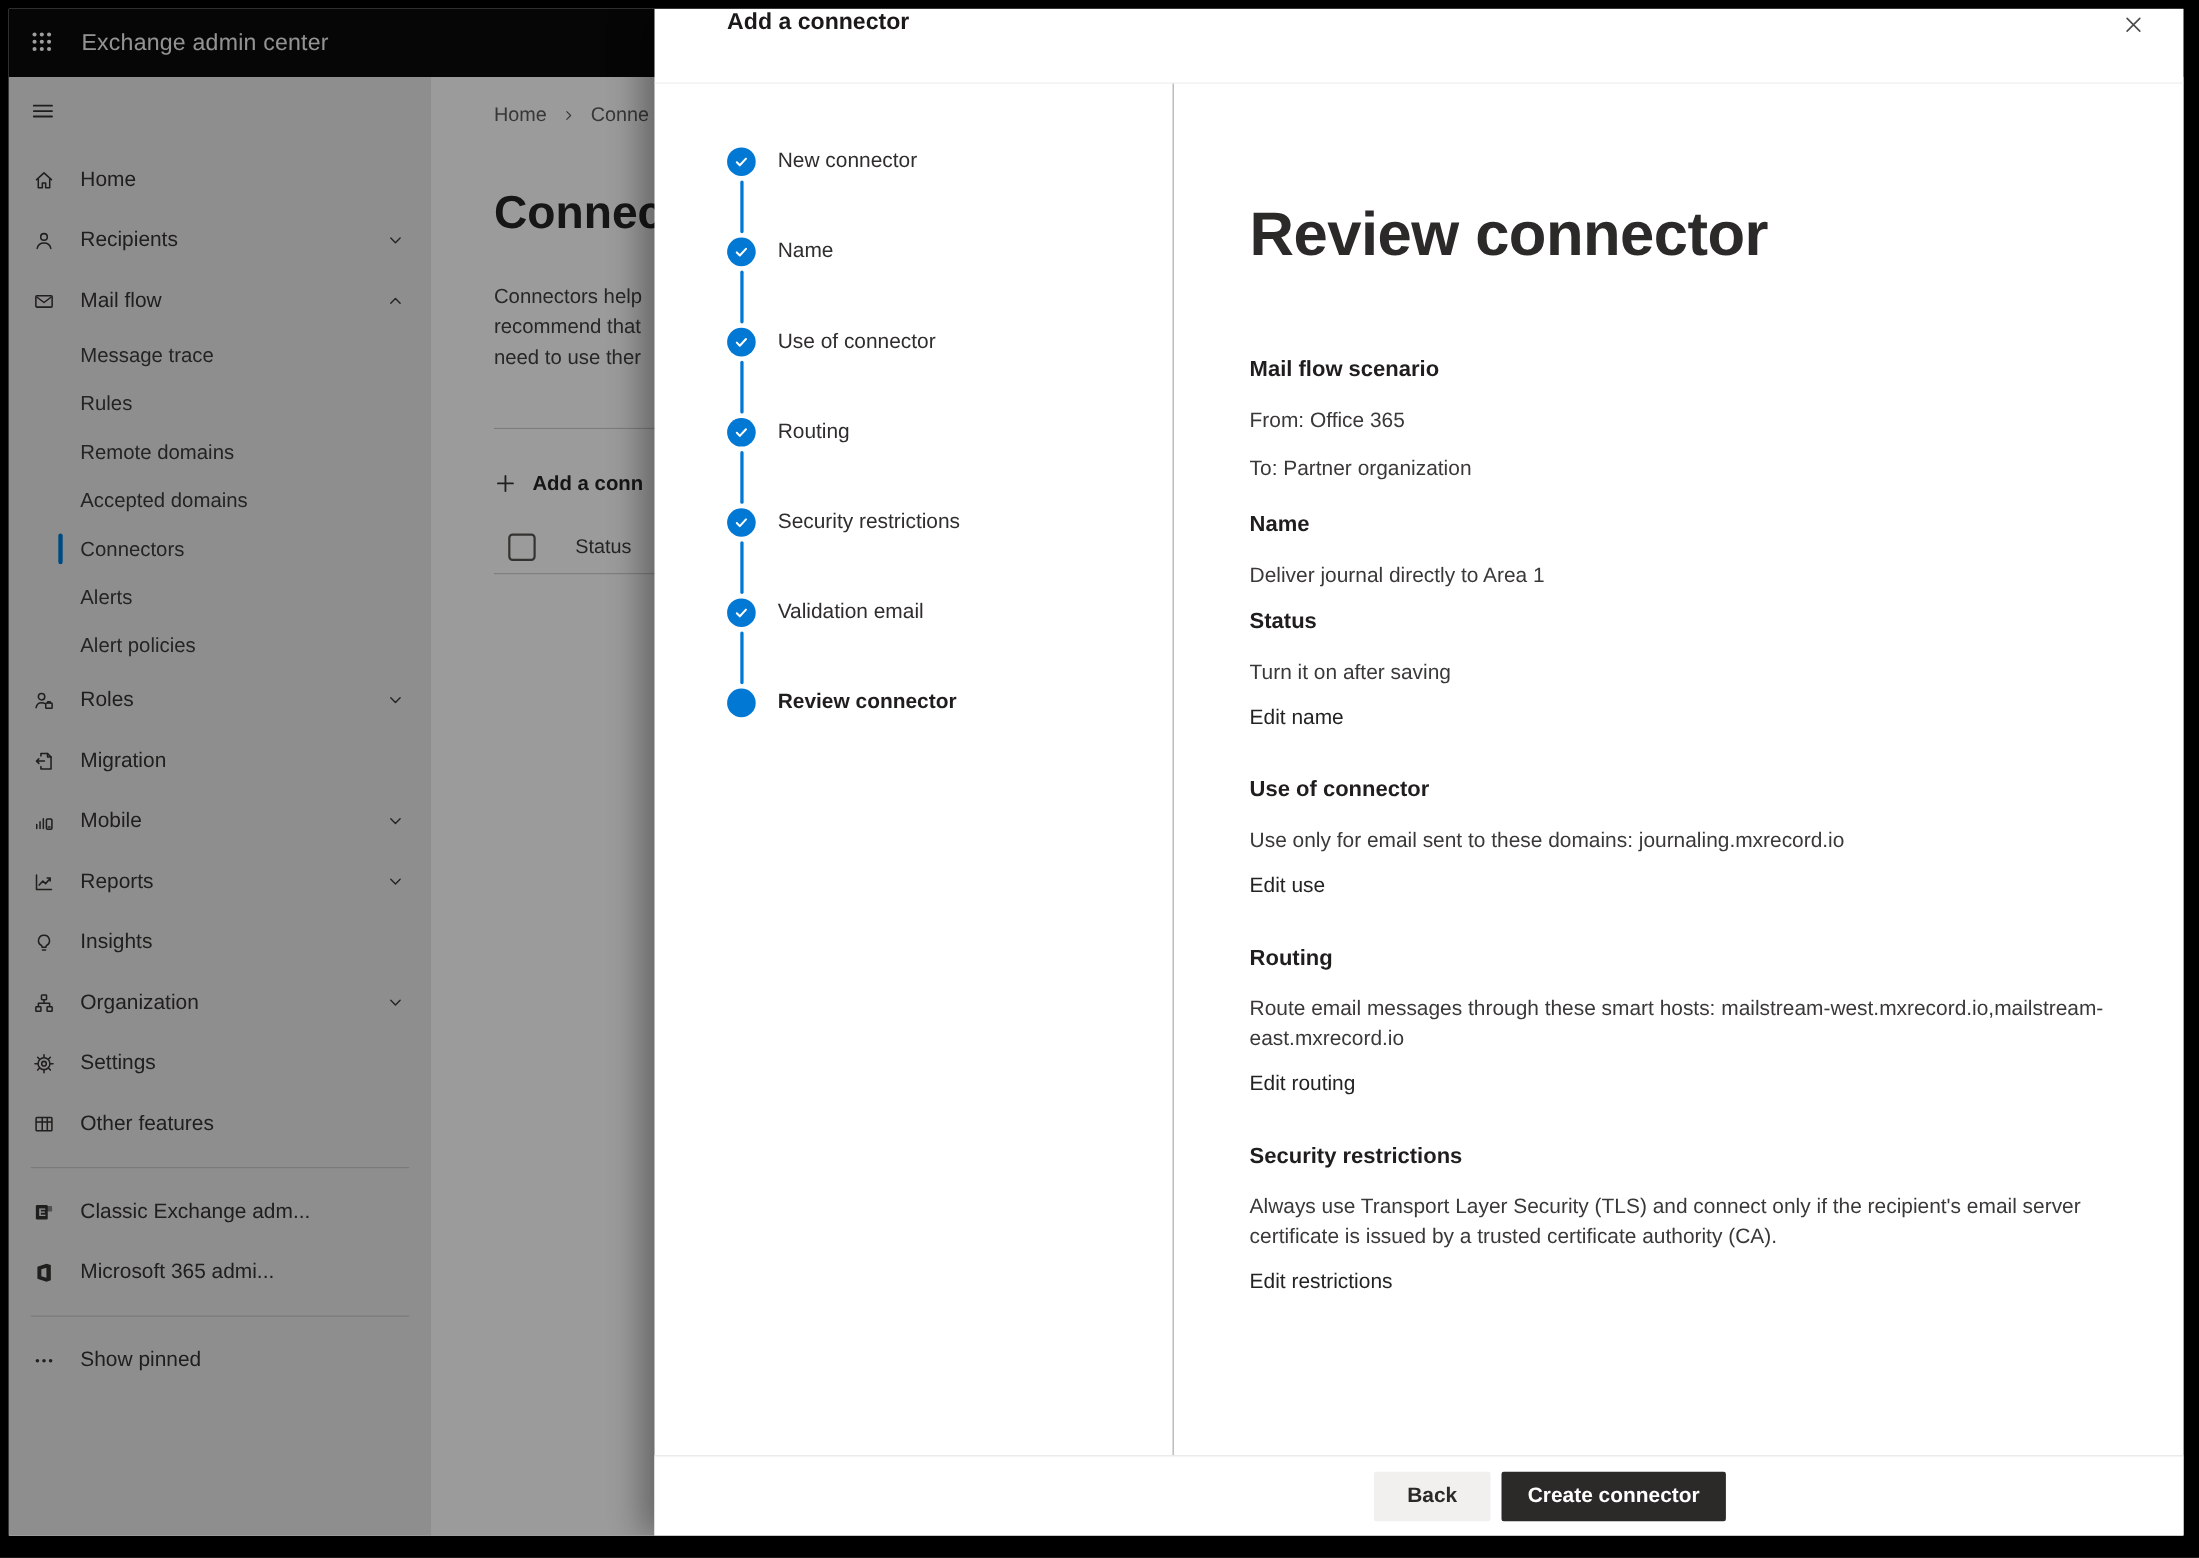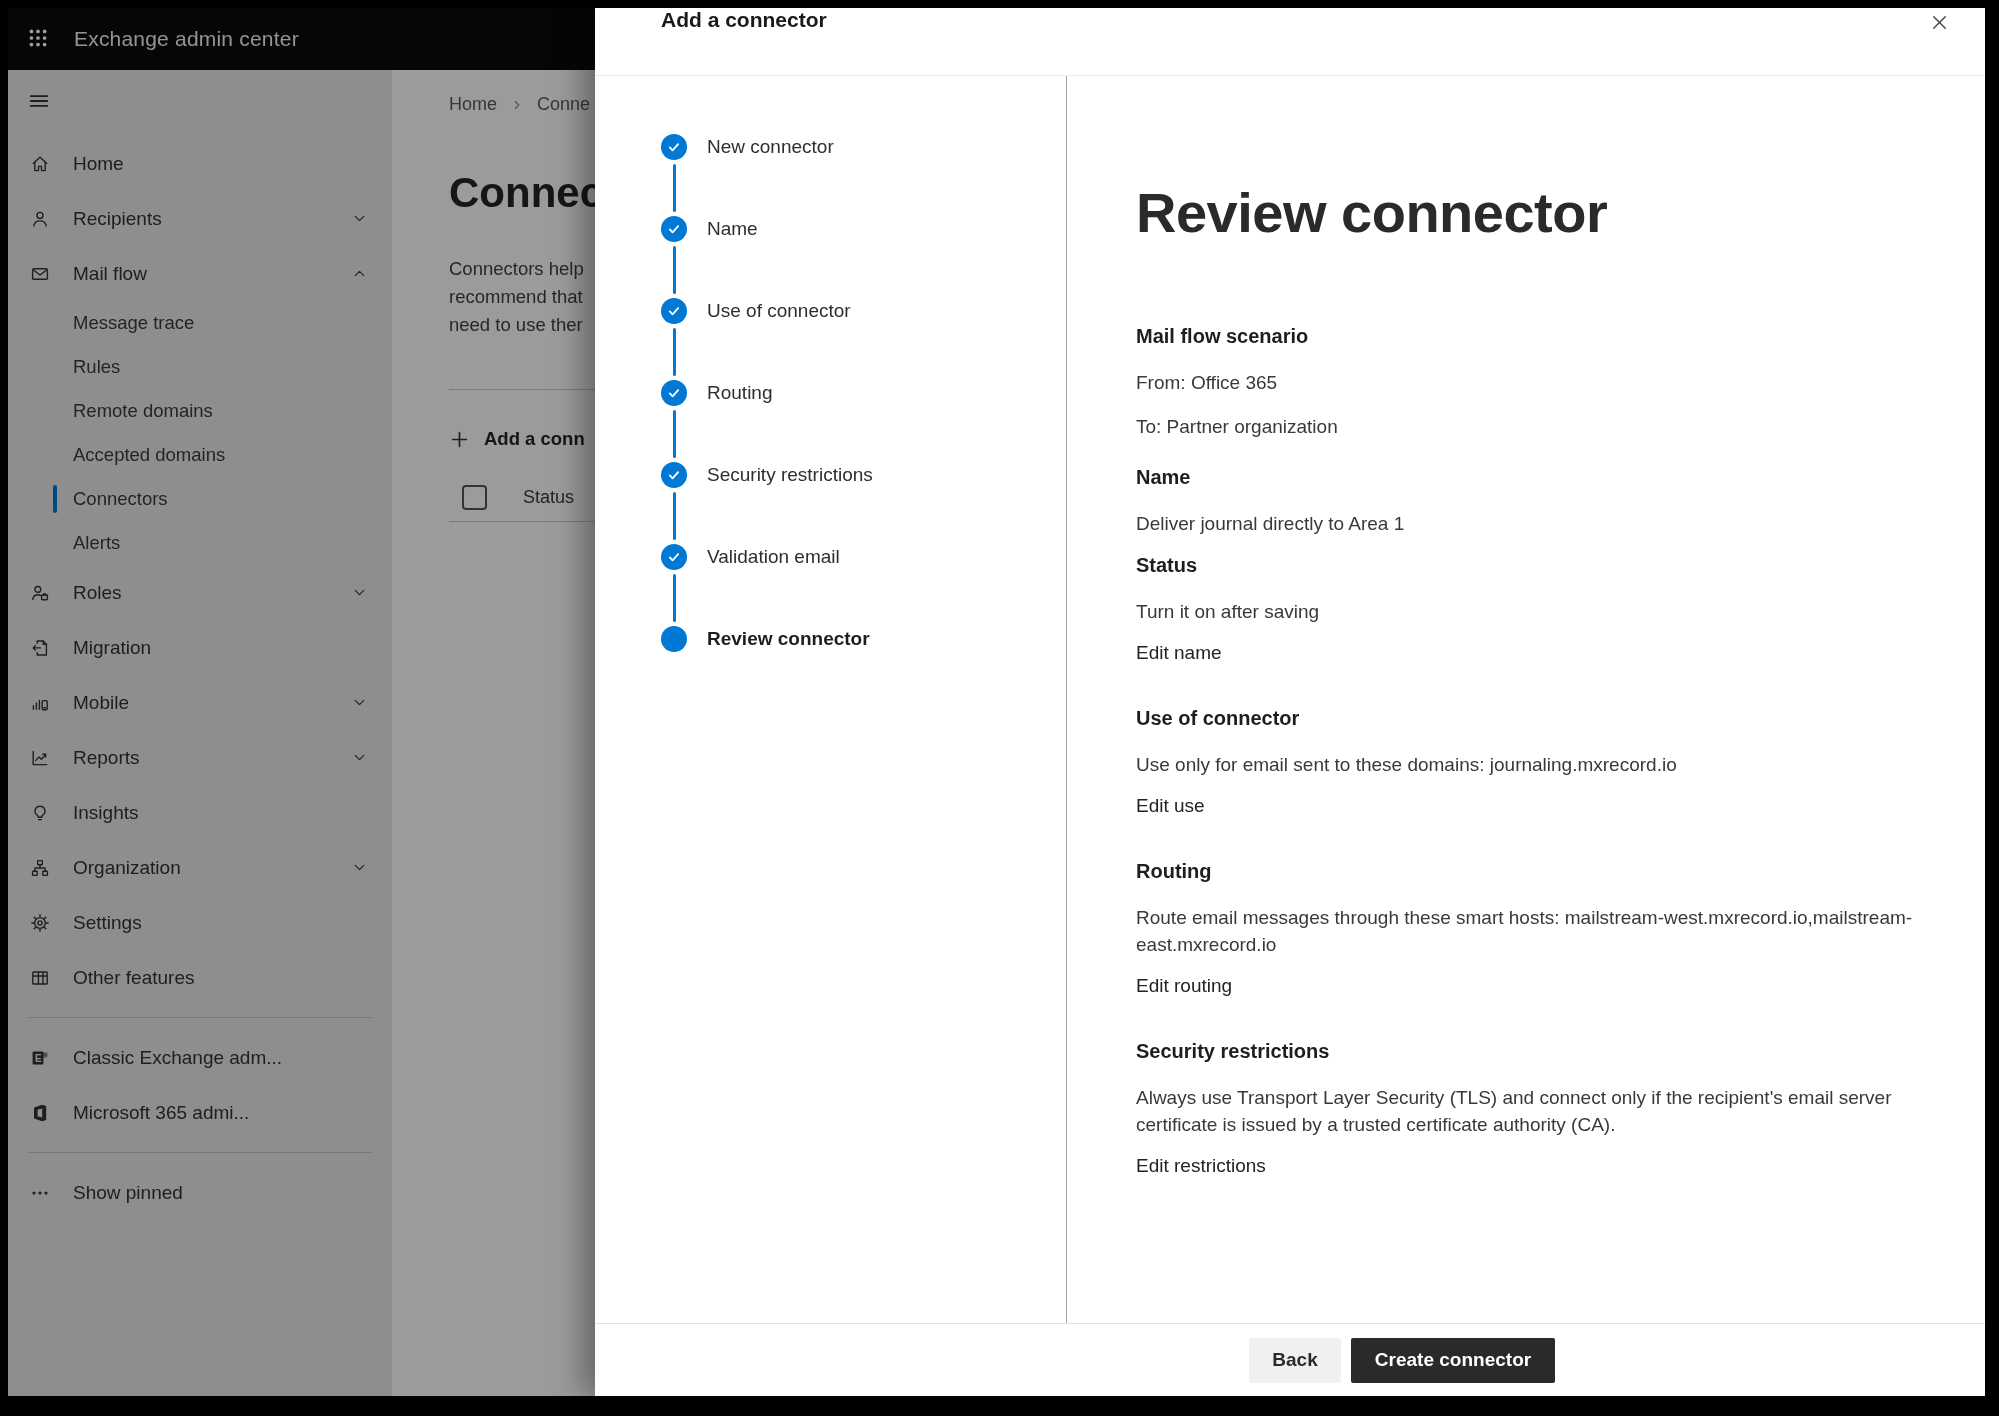--- a/index.html
+++ b/index.html
@@ -63,21 +63,21 @@
   
   .content { flex:1; padding:104px 60px 0 69px; overflow:hidden; }
   .review-h1 { font-size:56px; font-weight:700; color:#2b2a29; letter-spacing:-0.5px; margin:0 0 80px; }
   .rv-sec { max-width:800px; margin-bottom:26px; }
   .rv-h { font-size:20px; font-weight:700; color:#1f1e1d; margin:0 0 21px; }
   .rv-p { font-size:19px; color:#3a3938; line-height:27px; margin:0 0 17px; }
   .rv-link { display:inline-block; font-size:19px; color:#242323; text-decoration:none; margin:0 0 17px; cursor:pointer; }
 
   
   .modal-foot { flex:none; height:73px; border-top:1px solid #e4e3e2; background:#fff; display:flex; align-items:center; padding-left:654px; gap:10px; }
-  .btn-back { width:92px; height:45px; background:#f1f0ef; border:none; border-radius:2px; font-family:inherit; font-size:19px; font-weight:600; color:#2b2a29; cursor:pointer; }
+  .btn-back { width:106px; height:45px; background:#f1f0ef; border:none; border-radius:2px; font-family:inherit; font-size:19px; font-weight:600; color:#2b2a29; cursor:pointer; }
   .btn-primary { min-width:204px; height:45px; background:var(--primary-btn); border:none; border-radius:2px; font-family:inherit; font-size:19px; font-weight:600; color:var(--primary-btn-text); cursor:pointer; padding:0 22px; }
 </style>
 </head>
 <body>
 
 <div class="canvas">
   <div class="app">
 
     <header class="topbar">
       <button class="waffle-btn">
@@ -152,20 +152,23 @@
               <span>Remote domains</span>
             </div>
             <div class="side-subitem">
               <span>Accepted domains</span>
             </div>
             <div class="side-subitem selected">
               <span>Connectors</span>
             </div>
             <div class="side-subitem">
               <span>Alerts</span>
+            </div>
+            <div class="side-subitem">
+              <span>Alert policies</span>
             </div>
             <div class="side-item">
               <span class="side-icon">
                 <svg viewBox="0 0 20 20" width="20" height="20" fill="none" stroke="currentColor" stroke-width="1.4" stroke-linecap="round" stroke-linejoin="round">
                   <circle cx="7.8" cy="6.4" r="2.9"></circle>
                   <path d="M2.8 16.4c.5-3 2.5-4.6 5-4.6 1 0 1.9.2 2.7.7"></path>
                   <rect x="11.6" y="12" width="5.8" height="4.8" rx="0.7"></rect>
                   <path d="M13.4 12v-1h2.2v1"></path>
                 </svg>
               </span>

